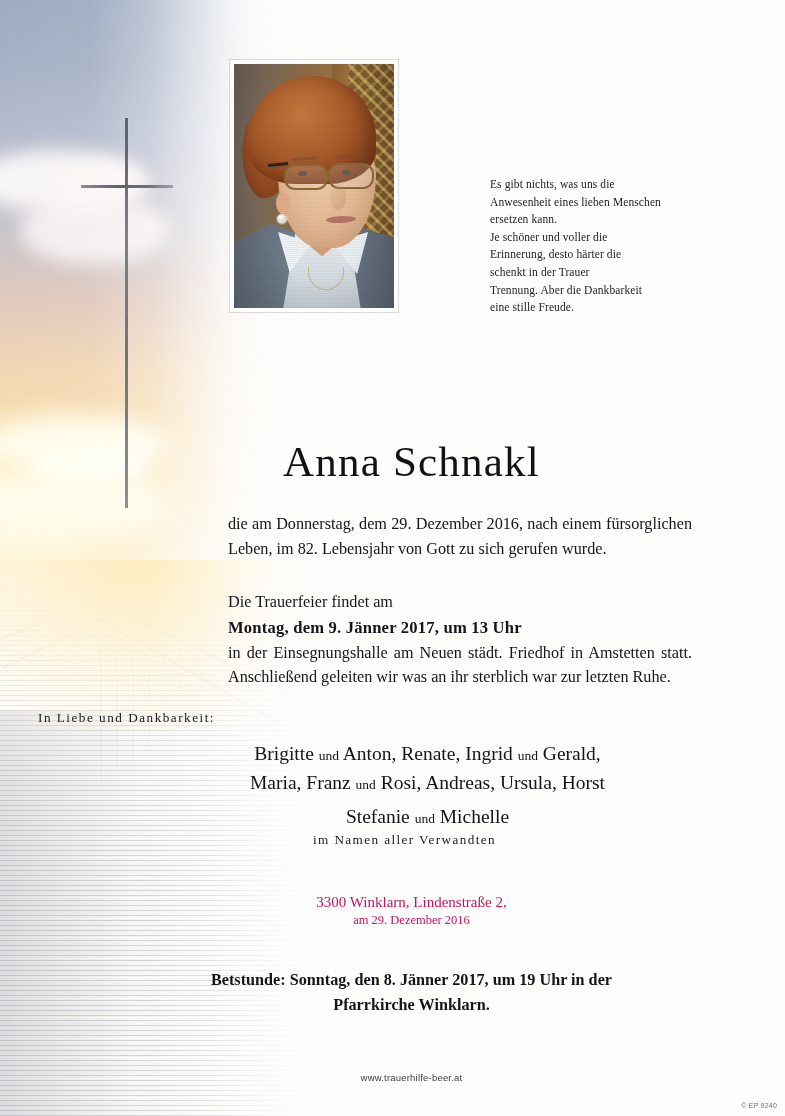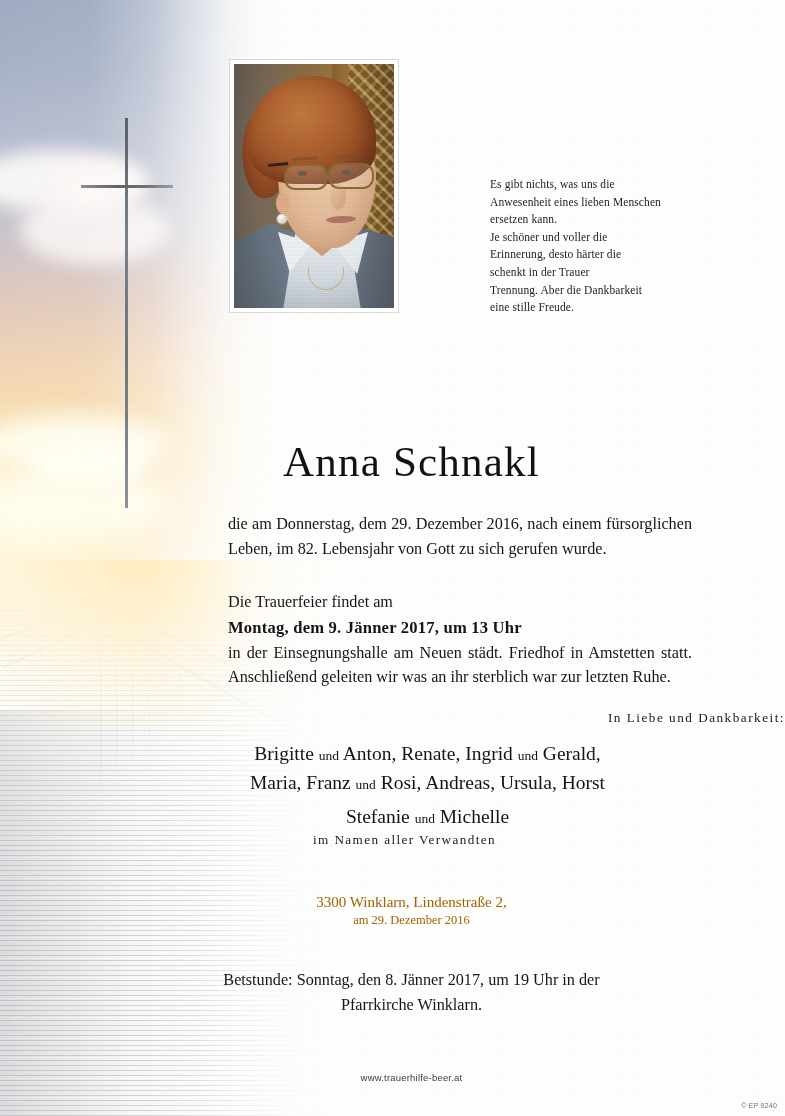--- a/index.html
+++ b/index.html
@@ -521,21 +521,21 @@
     font-size: 16.6px;
     line-height: 26px;
     letter-spacing: 0.2px;
   }
   .ceremony .where { text-align: justify; }
 
   .inliebe {
     position: absolute;
     left: 0; top: 710px;
     width: 785px;
-    text-align: right;
+    text-align: left;
     font-size: 13.2px;
     letter-spacing: 1.5px;
     color: #1a1a1d;
     padding-left: 38px;
     box-sizing: border-box;
   }
 
   .survivors {
     position: absolute;
     left: 0; top: 740px;
@@ -569,35 +569,36 @@
     box-sizing: border-box;
   }
 
   .address {
     position: absolute;
     left: 0; top: 892px;
     width: 785px;
     text-align: center;
     padding-left: 38px;
     box-sizing: border-box;
-    color: #a16207;
+    color: #be185d;
   }
   .address .line1 { font-size: 15px; line-height: 20px; }
   .address .line2 { font-size: 12.5px; line-height: 17px; }
 
   .betstunde {
     position: absolute;
     left: 0; top: 968px;
     width: 785px;
     text-align: center;
     font-size: 16.2px;
     line-height: 25px;
     color: #16161a;
     padding-left: 38px;
     box-sizing: border-box;
+    font-weight: bold;
   }
 
   .website {
     position: absolute;
     left: 0; top: 1072px;
     width: 785px;
     text-align: center;
     font-size: 9.5px;
     letter-spacing: 0.2px;
     color: #3e3e44;

